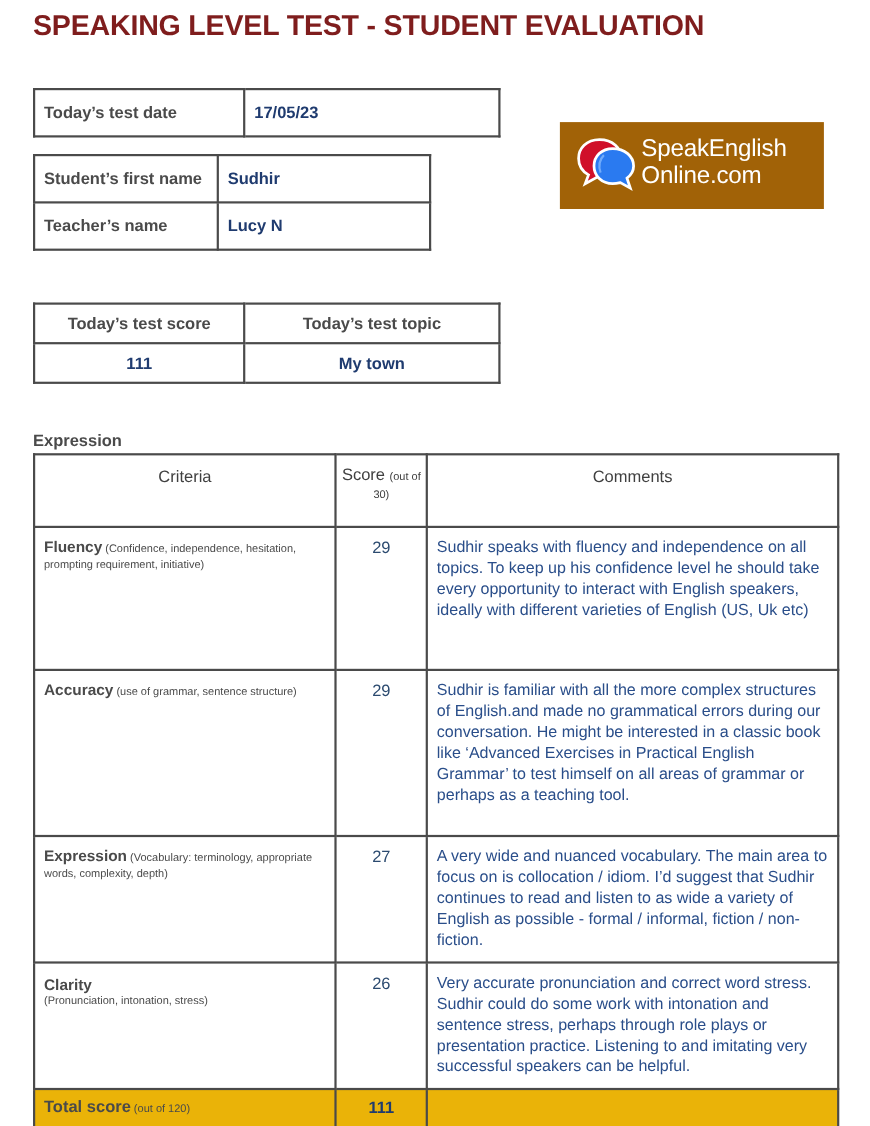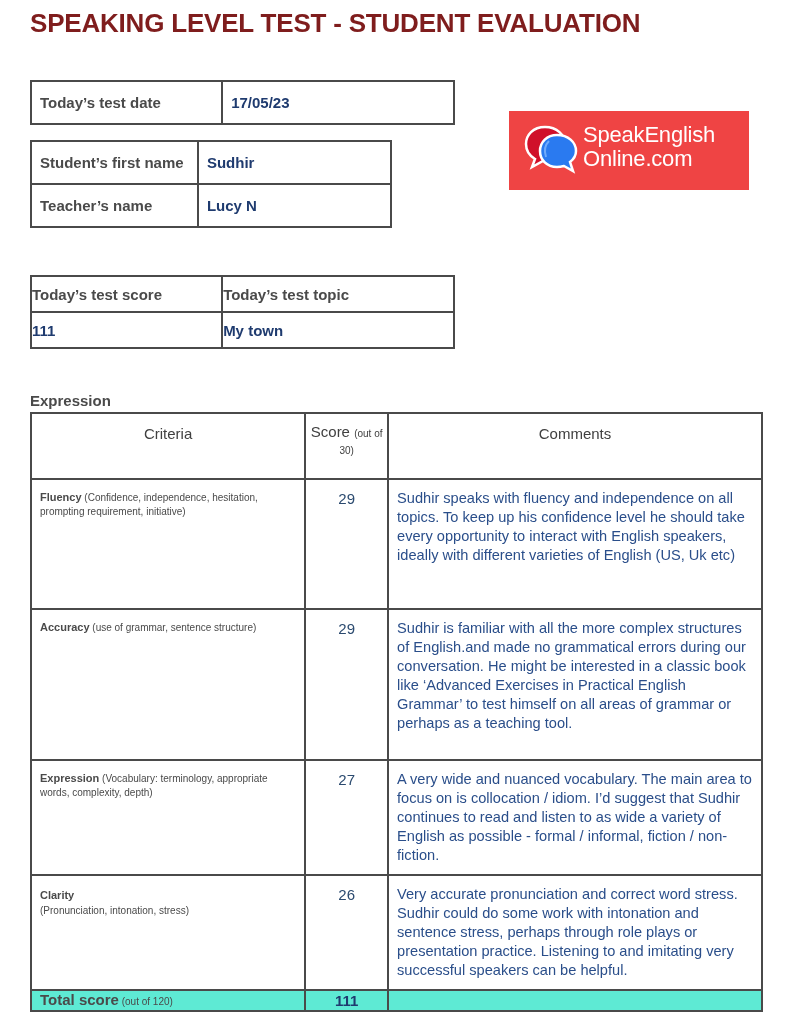--- a/index.html
+++ b/index.html
@@ -16,25 +16,25 @@
 
   .info td { font-size: 15px; font-weight: bold; padding: 12px 8px; height: 37px; vertical-align: middle; }
   .info td.lbl { color: #4a4a4a; width: 192px; }
   .info td.val { color: #1f3b6f; width: 233px; }
 
   #t-date { left: 30px; top: 80px; width: 425px; }
   #t-date td { height: 38px; }
   #t-student { left: 30px; top: 140px; width: 362px; }
   #t-student td { height: 37.5px; }
   #t-score { left: 30px; top: 275px; width: 425px; }
-  #t-score td { height: 36px; padding: 0; }
+  #t-score td { text-align: center; height: 36px; padding: 0; }
 
   .logo {
     position: absolute; left: 509px; top: 111px; width: 240px; height: 79px;
-    background: #ef4444; display: flex; align-items: center;
+    background: #a16207; display: flex; align-items: center;
   }
   .logo svg { position: absolute; left: 14px; top: 10px; }
   .logo-text {
     position: absolute; left: 74px; top: 12px;
     color: #ffffff; font-size: 22px; line-height: 24px; font-weight: normal; letter-spacing: -0.2px;
   }
 
   .eval-label {
     position: absolute; left: 30px; top: 392px;
     font-size: 15px; font-weight: bold; color: #4a4a4a;
@@ -42,29 +42,29 @@
 
   #t-eval { left: 30px; top: 412px; width: 733px; }
   #t-eval th { font-weight: normal; font-size: 15px; color: #404040; height: 66px; vertical-align: top; padding-top: 11px; }
   #t-eval th.c1 { width: 275px; }
   #t-eval th.c2 { width: 83px; padding-top: 10px; line-height: 15px; }
   #t-eval th.c3 { width: 375px; }
   #t-eval th .small { font-size: 10px; }
 
   #t-eval td { vertical-align: top; }
   #t-eval td.crit { padding: 10px 8px; font-size: 10px; color: #4a4a4a; line-height: 14px; }
-  #t-eval td.crit .cname { font-size: 11px; font-weight: bold; color: #4a4a4a; }
+  #t-eval td.crit .cname { font-size: 14px; font-weight: bold; color: #4a4a4a; }
   #t-eval td.score { text-align: center; padding-top: 10px; font-size: 15px; color: #2b4a6f; }
   #t-eval td.comment { padding: 9px 8px; font-size: 14.6px; line-height: 19px; color: #2a4e8a; }
 
   #t-eval tr.r1 td { height: 130px; }
   #t-eval tr.r2 td { height: 151px; }
   #t-eval tr.r3 td { height: 111px; }
   #t-eval tr.r4 td { height: 112px; }
-  #t-eval tr.total td { height: 21px; background: #5eead4; vertical-align: middle; padding-top: 0; }
+  #t-eval tr.total td { height: 35px; background: #eab308; vertical-align: middle; padding-top: 0; }
   #t-eval tr.total td.crit { padding: 0 8px; }
   #t-eval tr.total .cname { font-size: 15px; }
   #t-eval tr.total .small { font-size: 10px; font-weight: normal; color: #4a4a4a; }
   #t-eval tr.total td.score { font-weight: bold; color: #1f3b6f; }
 </style>
 </head>
 <body>
 
 <h1 class="title">SPEAKING LEVEL TEST - STUDENT EVALUATION</h1>
 

